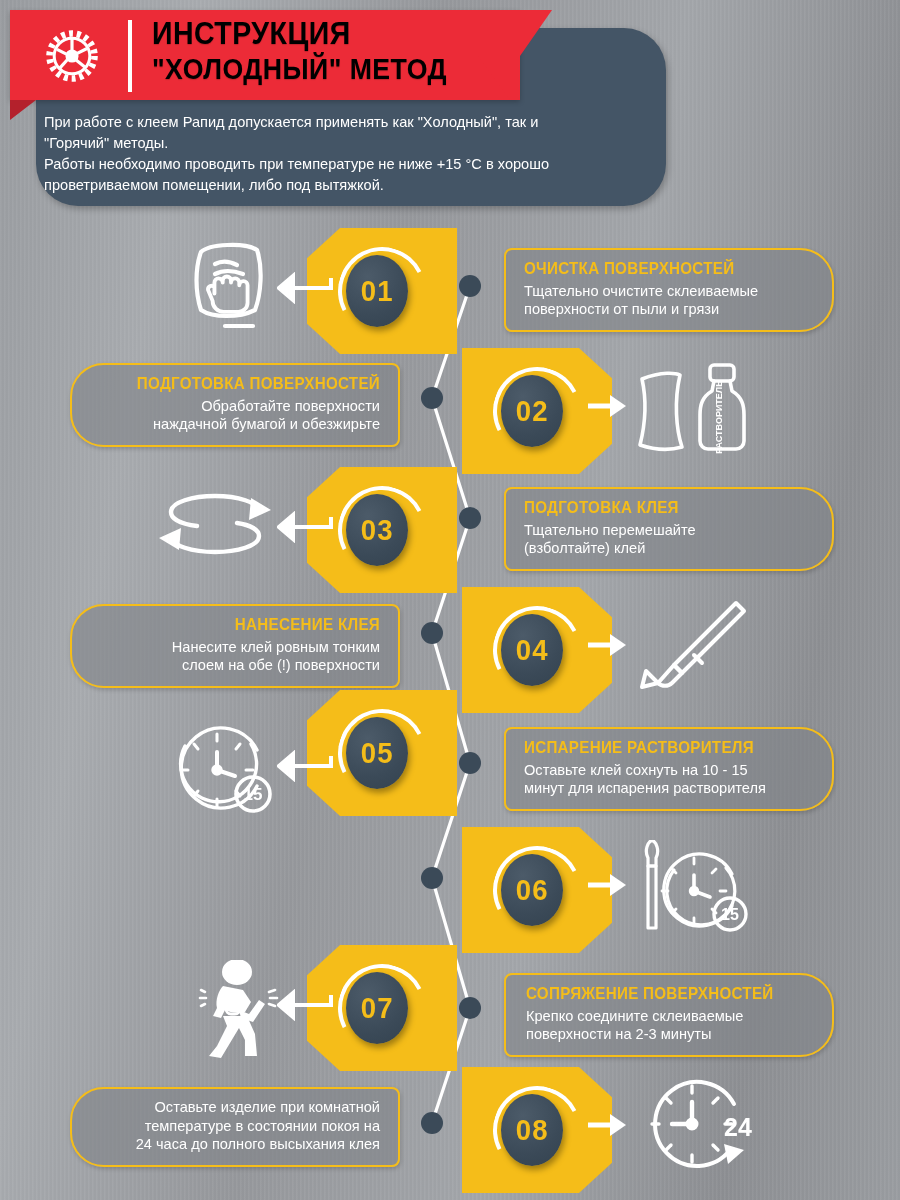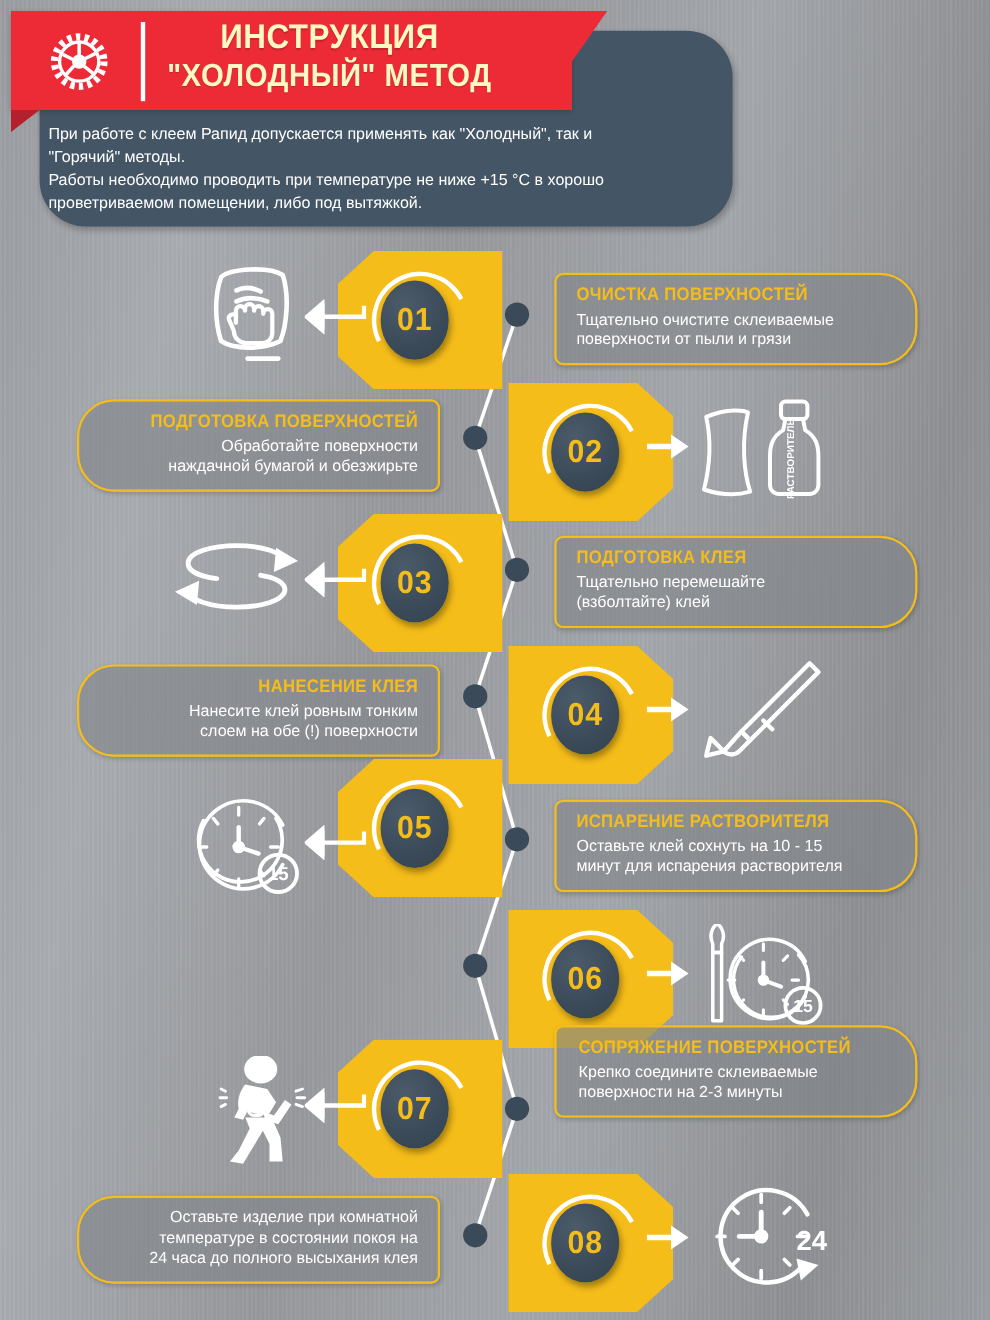--- a/index.html
+++ b/index.html
@@ -53,22 +53,21 @@
   .gear-wrap {
     position: absolute; left: 32px; top: 16px;
     width: 60px; height: 60px;
   }
   .hdr-divider {
     position: absolute; left: 118px; top: 10px;
     width: 4px; height: 72px; background: #ffffff;
   }
   .hdr-titles {
     position: absolute; left: 142px; top: 7px;
-    color: #fef9c3;
-    text-align: center;
+    color: #000000;
   }
   .hdr-line1, .hdr-line2 {
     font-weight: bold;
     letter-spacing: 0.5px;
     line-height: 1.08;
     transform: scaleX(0.92);
     transform-origin: left center;
     white-space: nowrap;
     text-shadow: 0 1px 1px rgba(0,0,0,0.18);
   }
@@ -447,21 +446,21 @@
       <div class="badge-ring"></div>
       <div class="badge-disc">
         <span class="badge-num">07</span>
       </div>
     </div>
   </div>
   <svg class="arrow-white" style="left:277px; top:989px;" width="56" height="32" viewBox="0 0 56 32">
     <path d="M54,6 L54,16 L16,16 L16,4 L2,16 L16,28 L16,18" fill="none" stroke="#ffffff" stroke-width="4"></path>
     <path d="M18,4 L2,16 L18,28 Z" fill="#ffffff"></path>
   </svg>
-  <div class="panel right-side" style="left:504px; top:932px; width:330px;padding-left:20px;">
+  <div class="panel right-side" style="left:504px; top:973px; width:330px;padding-left:20px;">
     <div class="panel-title">СОПРЯЖЕНИЕ ПОВЕРХНОСТЕЙ</div>
     <div class="panel-body">Крепко соедините склеиваемые
 поверхности на 2-3 минуты</div>
   </div>
 
   <div class="panel left-side" style="left:70px; top:1087px; width:330px;">
 
     <div class="panel-body">Оставьте изделие при комнатной
 температуре в состоянии покоя на
 24 часа до полного высыхания клея</div>

